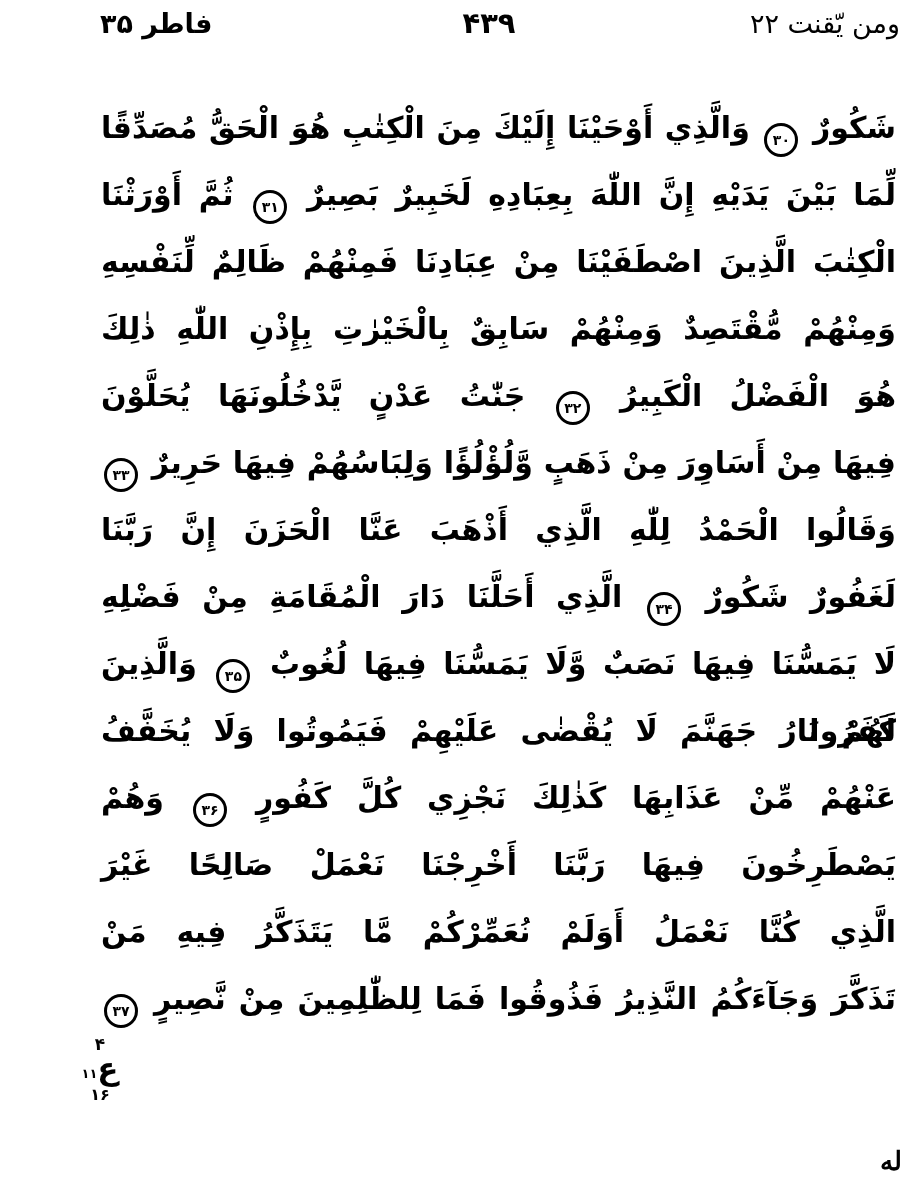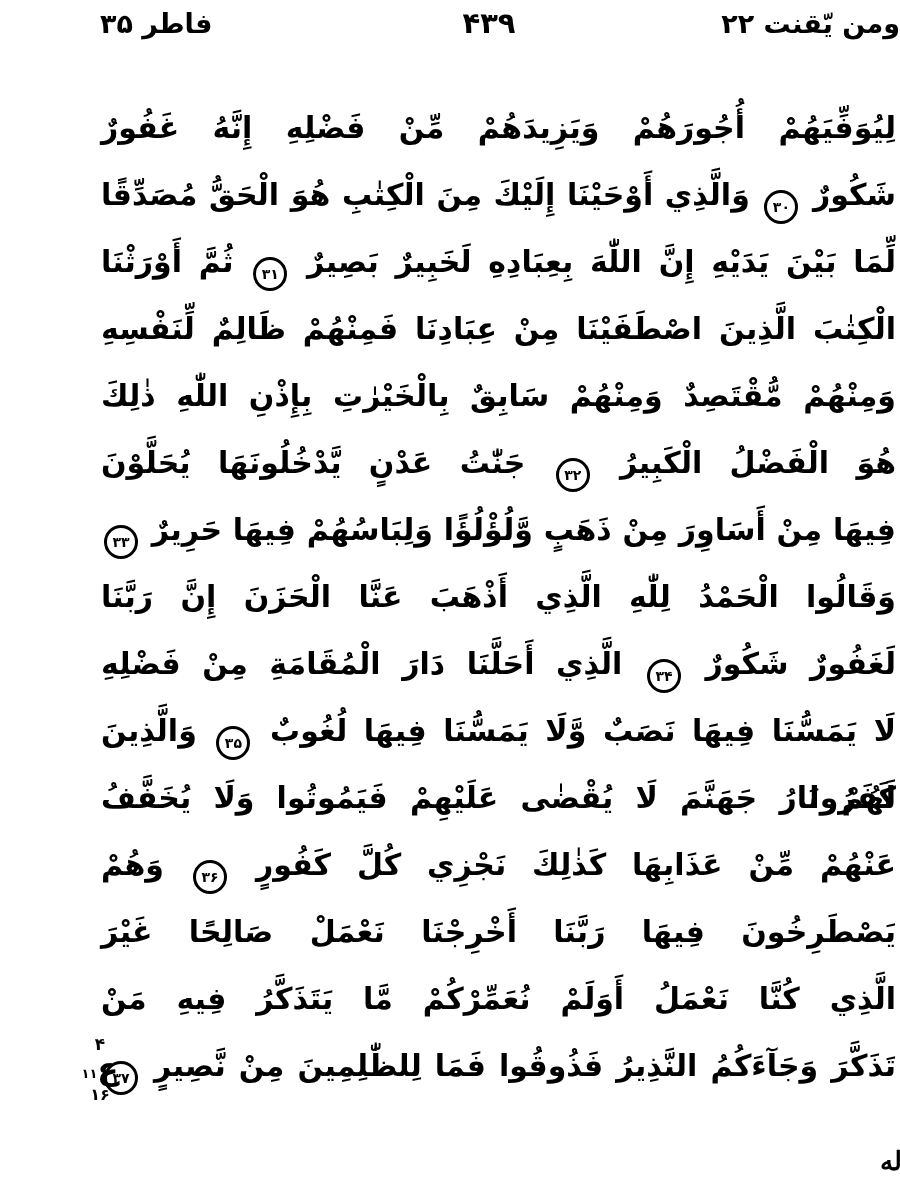--- a/index.html
+++ b/index.html
@@ -17,21 +17,21 @@
   .hdr-surah {
     position: absolute; top: 8px; left: 62px;
     font-size: 27px; font-weight: bold; direction: rtl;
   }
   .hdr-page {
     position: absolute; top: 6px; left: 2px; right: 0;
     text-align: center; font-size: 29px; font-weight: bold;
   }
   .hdr-juz {
     position: absolute; top: 8px; right: 38px;
-    font-size: 27px; font-weight: bold; direction: rtl;
+    font-size: 27px; font-weight: normal; direction: rtl;
   }
 
   
   .text-block {
     position: absolute; top: 94px; left: 63px; right: 42px;
     direction: rtl;
   }
   .qline {
     font-size: 30px; font-weight: bold;
     height: 67px; line-height: 67px;
@@ -71,21 +71,20 @@
 </head>
 <body>
 
 <div class="page">
 
   <div class="hdr-surah">فاطر ۳۵</div>
   <div class="hdr-page">۴۳۹</div>
   <div class="hdr-juz">ومن يّقنت ۲۲</div>
 
   <div class="text-block" id="text-block">
-      <div class="qline"><span>لِيُوَفِّيَهُمْ أُجُورَهُمْ وَيَزِيدَهُمْ مِّنْ فَضْلِهِ إِنَّهُ غَفُورٌ</span></div>
       <div class="qline"><span>شَكُورٌ</span> <span class="ayah-marker">۳۰</span> <span>وَالَّذِي أَوْحَيْنَا إِلَيْكَ مِنَ الْكِتٰبِ هُوَ الْحَقُّ مُصَدِّقًا</span></div>
       <div class="qline"><span>لِّمَا بَيْنَ يَدَيْهِ إِنَّ اللّٰهَ بِعِبَادِهِ لَخَبِيرٌ بَصِيرٌ</span> <span class="ayah-marker">۳۱</span> <span>ثُمَّ أَوْرَثْنَا</span></div>
       <div class="qline"><span>الْكِتٰبَ الَّذِينَ اصْطَفَيْنَا مِنْ عِبَادِنَا فَمِنْهُمْ ظَالِمٌ لِّنَفْسِهِ</span></div>
       <div class="qline"><span>وَمِنْهُمْ مُّقْتَصِدٌ وَمِنْهُمْ سَابِقٌ بِالْخَيْرٰتِ بِإِذْنِ اللّٰهِ ذٰلِكَ</span></div>
       <div class="qline"><span>هُوَ الْفَضْلُ الْكَبِيرُ</span> <span class="ayah-marker">۳۲</span> <span>جَنّٰتُ عَدْنٍ يَّدْخُلُونَهَا يُحَلَّوْنَ</span></div>
       <div class="qline"><span>فِيهَا مِنْ أَسَاوِرَ مِنْ ذَهَبٍ وَّلُؤْلُؤًا وَلِبَاسُهُمْ فِيهَا حَرِيرٌ</span> <span class="ayah-marker">۳۳</span></div>
       <div class="qline"><span>وَقَالُوا الْحَمْدُ لِلّٰهِ الَّذِي أَذْهَبَ عَنَّا الْحَزَنَ إِنَّ رَبَّنَا</span></div>
       <div class="qline"><span>لَغَفُورٌ شَكُورٌ</span> <span class="ayah-marker">۳۴</span> <span>الَّذِي أَحَلَّنَا دَارَ الْمُقَامَةِ مِنْ فَضْلِهِ</span></div>
       <div class="qline"><span>لَا يَمَسُّنَا فِيهَا نَصَبٌ وَّلَا يَمَسُّنَا فِيهَا لُغُوبٌ</span> <span class="ayah-marker">۳۵</span> <span>وَالَّذِينَ كَفَرُوا</span></div>
       <div class="qline"><span>لَهُمْ نَارُ جَهَنَّمَ لَا يُقْضٰى عَلَيْهِمْ فَيَمُوتُوا وَلَا يُخَفَّفُ</span></div>

